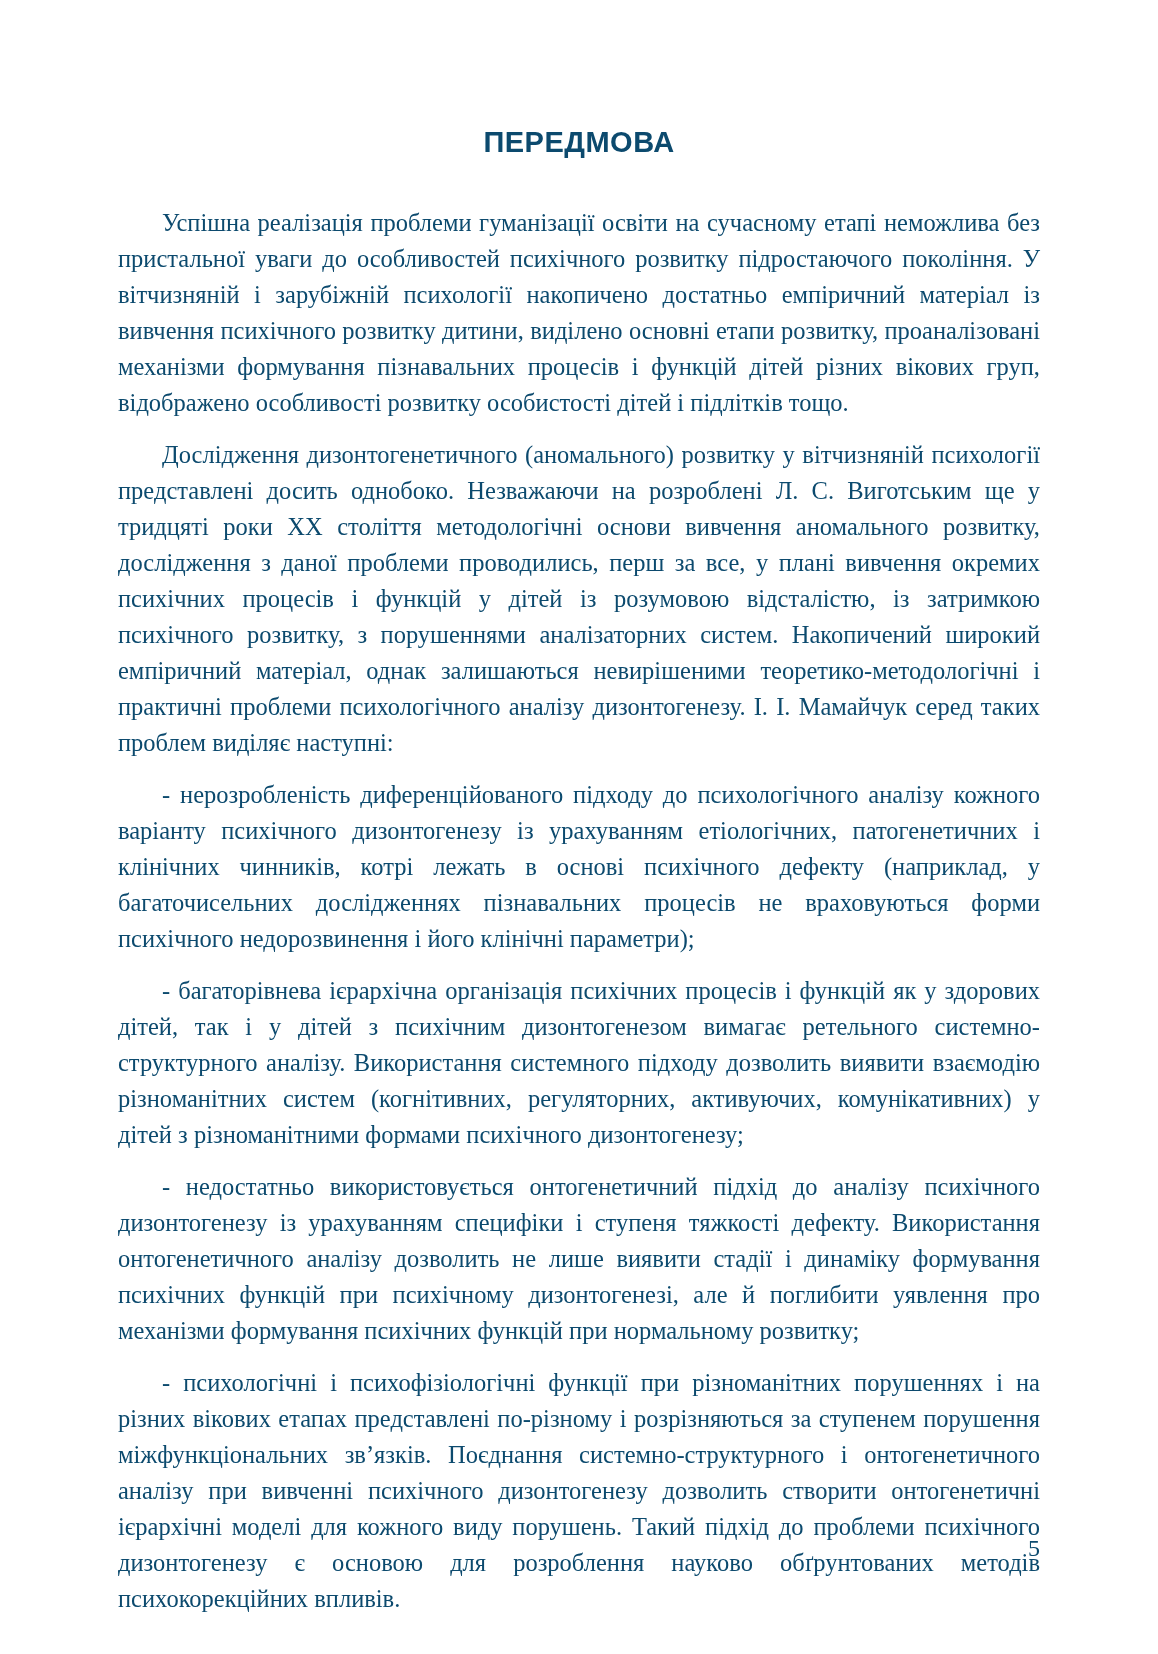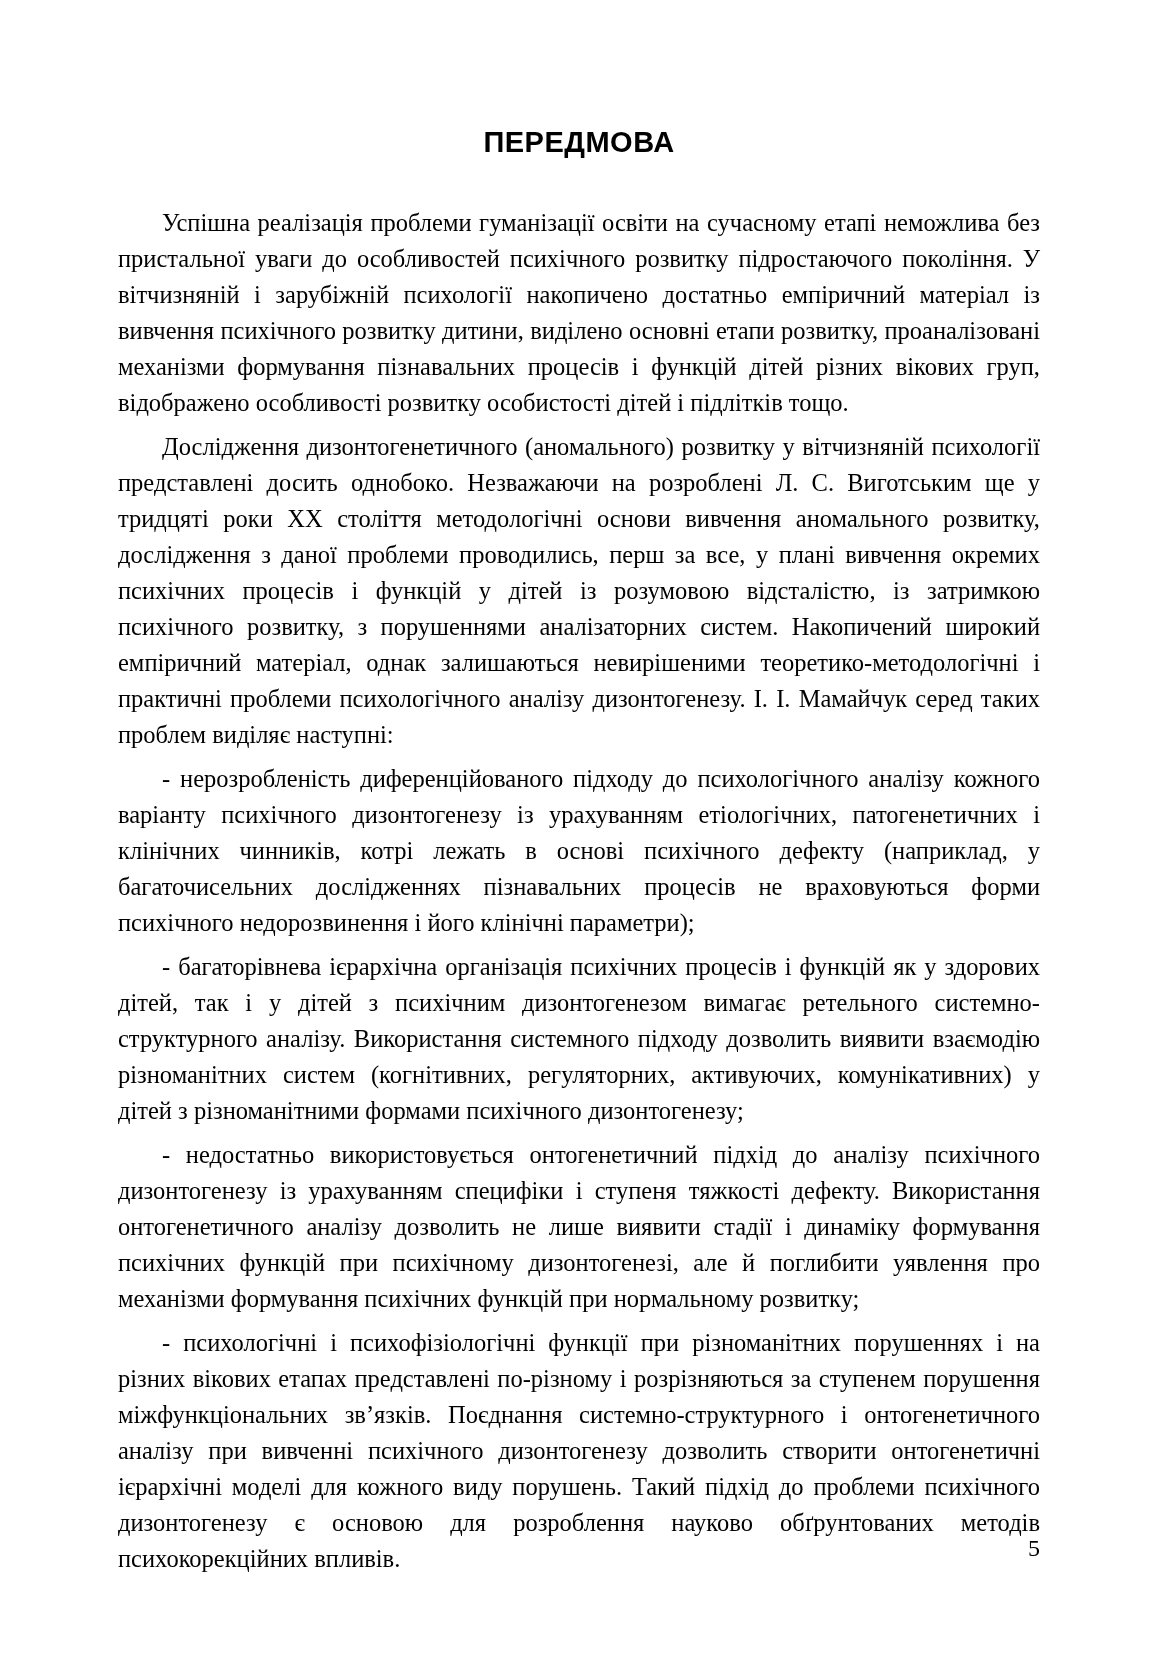--- a/index.html
+++ b/index.html
@@ -7,21 +7,21 @@
     padding: 0;
     background: #ffffff;
   }
   .page {
     position: relative;
     width: 1158px;
     height: 1654px;
     background: #ffffff;
     box-sizing: border-box;
     font-family: "Liberation Serif", "DejaVu Serif", serif;
-    color: #000000;
+    color: #0c4a6e;
     overflow: hidden;
   }
   .content {
     position: absolute;
     left: 118px;
     top: 126px;
     width: 922px;
   }
   .doc-title {
     font-family: "Liberation Sans", "DejaVu Sans", sans-serif;
@@ -34,21 +34,21 @@
   p.para {
     margin: 0;
     font-size: 24.5px;
     line-height: 36px;
     text-align: justify;
     text-indent: 44px;
     -webkit-hyphens: manual;
     hyphens: manual;
   }
   p.para + p.para {
-    margin-top: 8px;
+    margin-top: 16px;
   }
   .page-number {
     position: absolute;
     right: 118px;
     bottom: 92px;
     font-size: 24px;
     font-family: "Liberation Serif", "DejaVu Serif", serif;
   }
 </style>
 </head>

